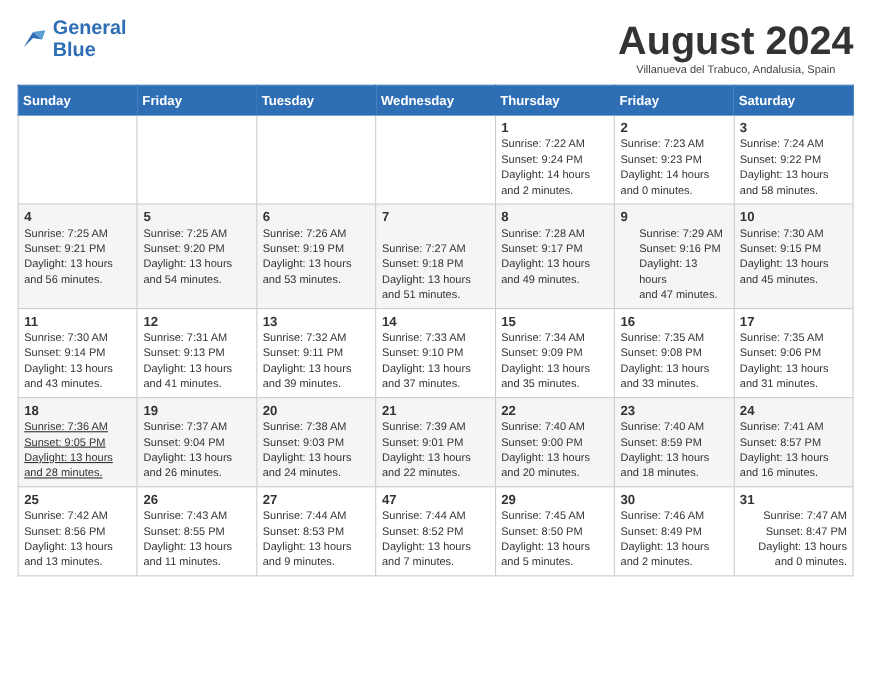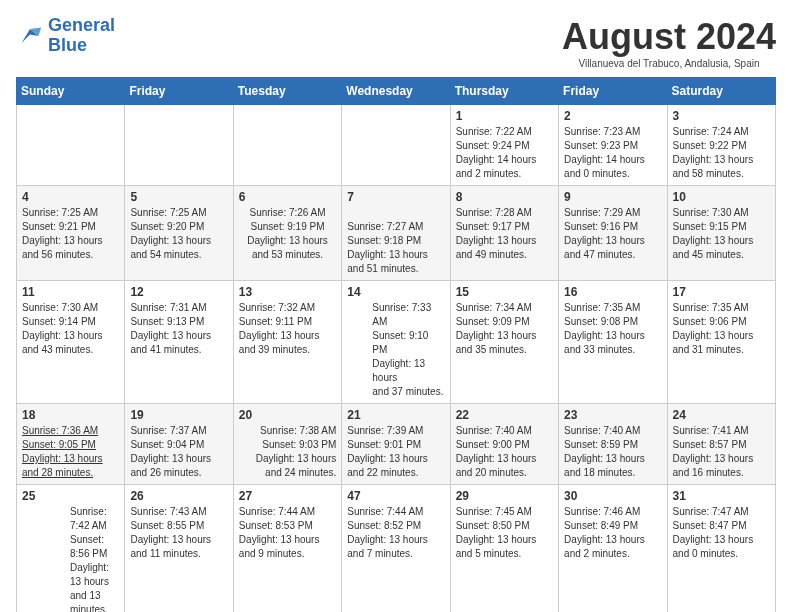--- a/index.html
+++ b/index.html
@@ -157,42 +157,42 @@
         </td>
         <td>
           <div class="day-number">5</div>
           <div class="day-info" style="white-space: pre-line;">Sunrise: 7:25 AM
 Sunset: 9:20 PM
 Daylight: 13 hours
 and 54 minutes.</div>
         </td>
         <td>
           <div class="day-number">6</div>
-          <div class="day-info" style="white-space: pre-line; text-align: center;">Sunrise: 7:26 AM
+          <div class="day-info" style="white-space: pre-line;">Sunrise: 7:26 AM
 Sunset: 9:19 PM
 Daylight: 13 hours
 and 53 minutes.</div>
         </td>
         <td>
           <div class="day-number">7</div>
           <div class="day-info" style="white-space: pre-line; margin-top: 16px;">Sunrise: 7:27 AM
 Sunset: 9:18 PM
 Daylight: 13 hours
 and 51 minutes.</div>
         </td>
         <td>
           <div class="day-number">8</div>
           <div class="day-info" style="white-space: pre-line;">Sunrise: 7:28 AM
 Sunset: 9:17 PM
 Daylight: 13 hours
 and 49 minutes.</div>
         </td>
         <td>
           <div class="day-number">9</div>
-          <div class="day-info" style="white-space: pre-line;">Sunrise: 7:29 AM
+          <div class="day-info" style="white-space: pre-line; margin-left: 17px;">Sunrise: 7:29 AM
 Sunset: 9:16 PM
 Daylight: 13 hours
 and 47 minutes.</div>
         </td>
         <td>
           <div class="day-number">10</div>
           <div class="day-info" style="white-space: pre-line;">Sunrise: 7:30 AM
 Sunset: 9:15 PM
 Daylight: 13 hours
 and 45 minutes.</div>
@@ -215,21 +215,21 @@
         </td>
         <td>
           <div class="day-number">13</div>
           <div class="day-info" style="white-space: pre-line;">Sunrise: 7:32 AM
 Sunset: 9:11 PM
 Daylight: 13 hours
 and 39 minutes.</div>
         </td>
         <td>
           <div class="day-number">14</div>
-          <div class="day-info" style="white-space: pre-line; margin-left: 25px;">Sunrise: 7:33 AM
+          <div class="day-info" style="white-space: pre-line;">Sunrise: 7:33 AM
 Sunset: 9:10 PM
 Daylight: 13 hours
 and 37 minutes.</div>
         </td>
         <td>
           <div class="day-number">15</div>
           <div class="day-info" style="white-space: pre-line;">Sunrise: 7:34 AM
 Sunset: 9:09 PM
 Daylight: 13 hours
 and 35 minutes.</div>
@@ -259,21 +259,21 @@
         </td>
         <td>
           <div class="day-number">19</div>
           <div class="day-info" style="white-space: pre-line;">Sunrise: 7:37 AM
 Sunset: 9:04 PM
 Daylight: 13 hours
 and 26 minutes.</div>
         </td>
         <td>
           <div class="day-number">20</div>
-          <div class="day-info" style="white-space: pre-line; text-align: right;">Sunrise: 7:38 AM
+          <div class="day-info" style="white-space: pre-line;">Sunrise: 7:38 AM
 Sunset: 9:03 PM
 Daylight: 13 hours
 and 24 minutes.</div>
         </td>
         <td>
           <div class="day-number">21</div>
           <div class="day-info" style="white-space: pre-line;">Sunrise: 7:39 AM
 Sunset: 9:01 PM
 Daylight: 13 hours
 and 22 minutes.</div>
@@ -296,21 +296,21 @@
           <div class="day-number">24</div>
           <div class="day-info" style="white-space: pre-line;">Sunrise: 7:41 AM
 Sunset: 8:57 PM
 Daylight: 13 hours
 and 16 minutes.</div>
         </td>
       </tr>
       <tr>
         <td>
           <div class="day-number">25</div>
-          <div class="day-info" style="white-space: pre-line; margin-left: 48px;">Sunrise: 7:42 AM
+          <div class="day-info" style="white-space: pre-line;">Sunrise: 7:42 AM
 Sunset: 8:56 PM
 Daylight: 13 hours
 and 13 minutes.</div>
         </td>
         <td>
           <div class="day-number">26</div>
           <div class="day-info" style="white-space: pre-line;">Sunrise: 7:43 AM
 Sunset: 8:55 PM
 Daylight: 13 hours
 and 11 minutes.</div>
@@ -338,20 +338,20 @@
         </td>
         <td>
           <div class="day-number">30</div>
           <div class="day-info" style="white-space: pre-line;">Sunrise: 7:46 AM
 Sunset: 8:49 PM
 Daylight: 13 hours
 and 2 minutes.</div>
         </td>
         <td>
           <div class="day-number">31</div>
-          <div class="day-info" style="white-space: pre-line;">Sunrise: 7:47 AM
+          <div class="day-info" style="white-space: pre-line; text-align: right;">Sunrise: 7:47 AM
 Sunset: 8:47 PM
 Daylight: 13 hours
 and 0 minutes.</div>
         </td>
       </tr>
     </tbody>
 </table>
 
 </body></html>

